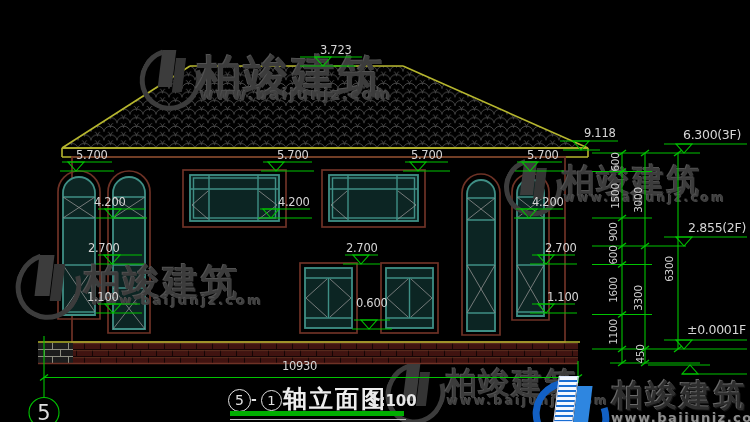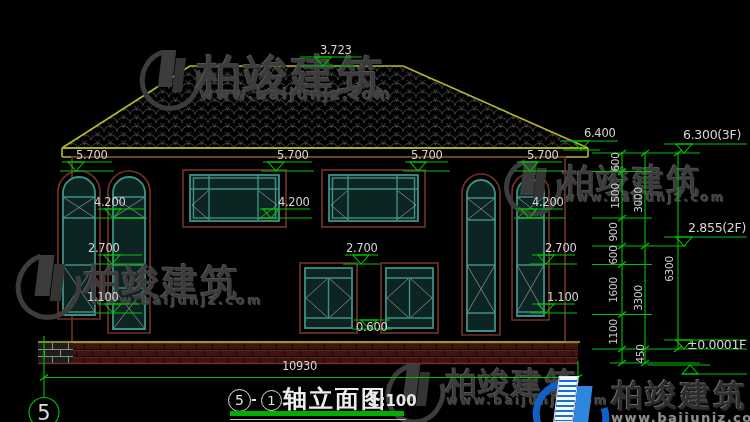--- a/index.html
+++ b/index.html
@@ -216,37 +216,37 @@
     </g>
     <g class="gr">
       <path d="M44 357.5 H578 M578 341 V363 M44 316 V377"></path>
       <use href="#sl" x="44" y="357.5"></use>
         <use href="#sl" x="578" y="357.5"></use>
       <circle cx="44" cy="392.5" r="15"></circle>
     </g>
   </svg>
 
   <div class="lbl" style="left:320px;top:24px">3.723</div>
-  <div class="lbl" style="left:584px;top:107px">6.400</div>
+  <div class="lbl" style="left:584px;top:107px">9.118</div>
   <div class="lbl big" style="left:683px;top:109px">6.300(3F)</div>
   <div class="lbl" style="left:76px;top:129px">5.700</div>
   <div class="lbl" style="left:277px;top:129px">5.700</div>
   <div class="lbl" style="left:411px;top:129px">5.700</div>
   <div class="lbl" style="left:527px;top:129px">5.700</div>
   <div class="lbl" style="left:94px;top:176px">4.200</div>
   <div class="lbl" style="left:278px;top:176px">4.200</div>
   <div class="lbl" style="left:532px;top:176px">4.200</div>
   <div class="lbl big" style="left:688px;top:202px">2.855(2F)</div>
   <div class="lbl" style="left:88px;top:222px">2.700</div>
   <div class="lbl" style="left:346px;top:222px">2.700</div>
   <div class="lbl" style="left:545px;top:222px">2.700</div>
   <div class="lbl" style="left:87px;top:271px">1.100</div>
   <div class="lbl" style="left:547px;top:271px">1.100</div>
-  <div class="lbl" style="left:356px;top:301px">0.600</div>
-  <div class="lbl big" style="left:687px;top:319px">±0.0001F</div>
+  <div class="lbl" style="left:356px;top:277px">0.600</div>
+  <div class="lbl big" style="left:687px;top:304px">±0.0001F</div>
   <div class="lbl" style="left:282px;top:340px">10930</div>
 
   <div class="chainlbl" style="left:615px;top:142px">600</div>
   <div class="chainlbl" style="left:615px;top:176px">1500</div>
   <div class="chainlbl" style="left:613px;top:212px">900</div>
   <div class="chainlbl" style="left:613px;top:235px">600</div>
   <div class="chainlbl" style="left:613px;top:270px">1600</div>
   <div class="chainlbl" style="left:613px;top:312px">1100</div>
   <div class="chainlbl" style="left:640px;top:334px">450</div>
   <div class="chainlbl" style="left:638px;top:180px">3000</div>

